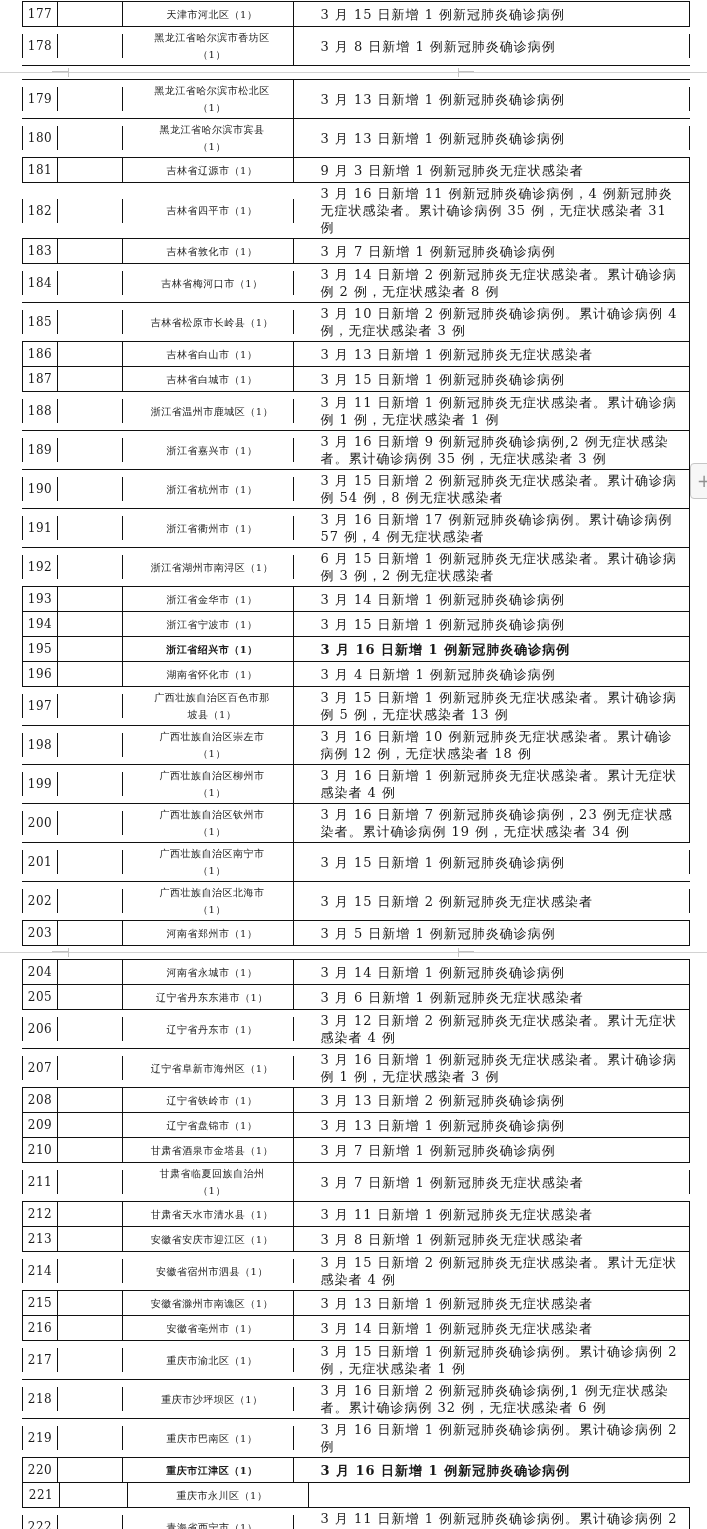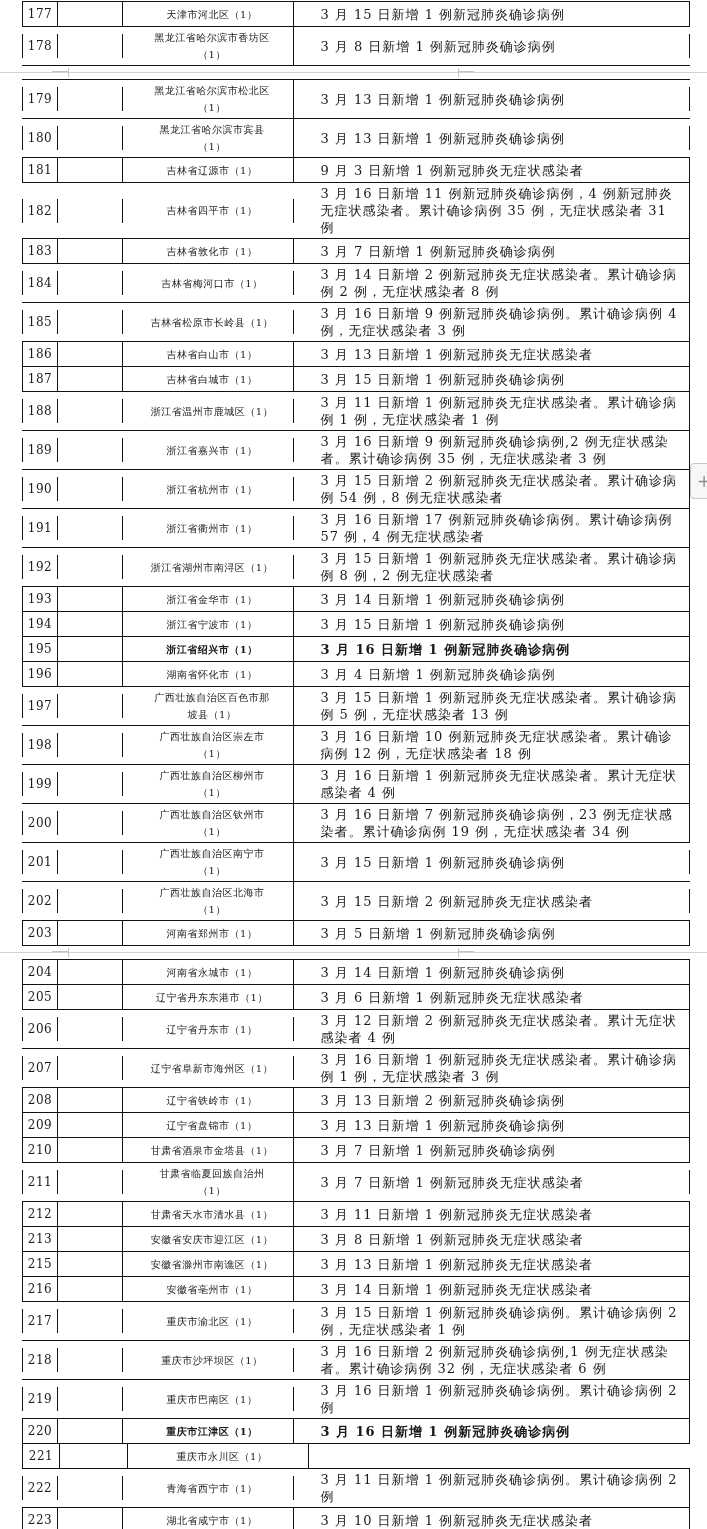--- a/index.html
+++ b/index.html
@@ -157,21 +157,21 @@
       <div class="row">
         <div class="cell c-num">184</div>
         <div class="cell c-group"></div>
         <div class="cell c-region">吉林省梅河口市（1）</div>
         <div class="cell c-detail">3 月 14 日新增 2 例新冠肺炎无症状感染者。累计确诊病例 2 例，无症状感染者 8 例</div>
       </div>
       <div class="row">
         <div class="cell c-num">185</div>
         <div class="cell c-group"></div>
         <div class="cell c-region">吉林省松原市长岭县（1）</div>
-        <div class="cell c-detail">3 月 16 日新增 9 例新冠肺炎确诊病例。累计确诊病例 4 例，无症状感染者 3 例</div>
+        <div class="cell c-detail">3 月 10 日新增 2 例新冠肺炎确诊病例。累计确诊病例 4 例，无症状感染者 3 例</div>
       </div>
       <div class="row">
         <div class="cell c-num">186</div>
         <div class="cell c-group"></div>
         <div class="cell c-region">吉林省白山市（1）</div>
         <div class="cell c-detail">3 月 13 日新增 1 例新冠肺炎无症状感染者</div>
       </div>
       <div class="row">
         <div class="cell c-num">187</div>
         <div class="cell c-group"></div>
@@ -199,21 +199,21 @@
       <div class="row">
         <div class="cell c-num">191</div>
         <div class="cell c-group"></div>
         <div class="cell c-region">浙江省衢州市（1）</div>
         <div class="cell c-detail">3 月 16 日新增 17 例新冠肺炎确诊病例。累计确诊病例 57 例，4 例无症状感染者</div>
       </div>
       <div class="row">
         <div class="cell c-num">192</div>
         <div class="cell c-group"></div>
         <div class="cell c-region">浙江省湖州市南浔区（1）</div>
-        <div class="cell c-detail">3 月 15 日新增 1 例新冠肺炎无症状感染者。累计确诊病例 8 例，2 例无症状感染者</div>
+        <div class="cell c-detail">6 月 15 日新增 1 例新冠肺炎无症状感染者。累计确诊病例 3 例，2 例无症状感染者</div>
       </div>
       <div class="row">
         <div class="cell c-num">193</div>
         <div class="cell c-group"></div>
         <div class="cell c-region">浙江省金华市（1）</div>
         <div class="cell c-detail">3 月 14 日新增 1 例新冠肺炎确诊病例</div>
       </div>
       <div class="row">
         <div class="cell c-num">194</div>
         <div class="cell c-group"></div>
@@ -340,20 +340,26 @@
         <div class="cell c-num">212</div>
         <div class="cell c-group"></div>
         <div class="cell c-region">甘肃省天水市清水县（1）</div>
         <div class="cell c-detail">3 月 11 日新增 1 例新冠肺炎无症状感染者</div>
       </div>
       <div class="row">
         <div class="cell c-num">213</div>
         <div class="cell c-group"></div>
         <div class="cell c-region">安徽省安庆市迎江区（1）</div>
         <div class="cell c-detail">3 月 8 日新增 1 例新冠肺炎无症状感染者</div>
+      </div>
+      <div class="row">
+        <div class="cell c-num">214</div>
+        <div class="cell c-group"></div>
+        <div class="cell c-region">安徽省宿州市泗县（1）</div>
+        <div class="cell c-detail">3 月 15 日新增 2 例新冠肺炎无症状感染者。累计无症状感染者 4 例</div>
       </div>
       <div class="row">
         <div class="cell c-num">215</div>
         <div class="cell c-group"></div>
         <div class="cell c-region">安徽省滁州市南谯区（1）</div>
         <div class="cell c-detail">3 月 13 日新增 1 例新冠肺炎无症状感染者</div>
       </div>
       <div class="row">
         <div class="cell c-num">216</div>
         <div class="cell c-group"></div>

